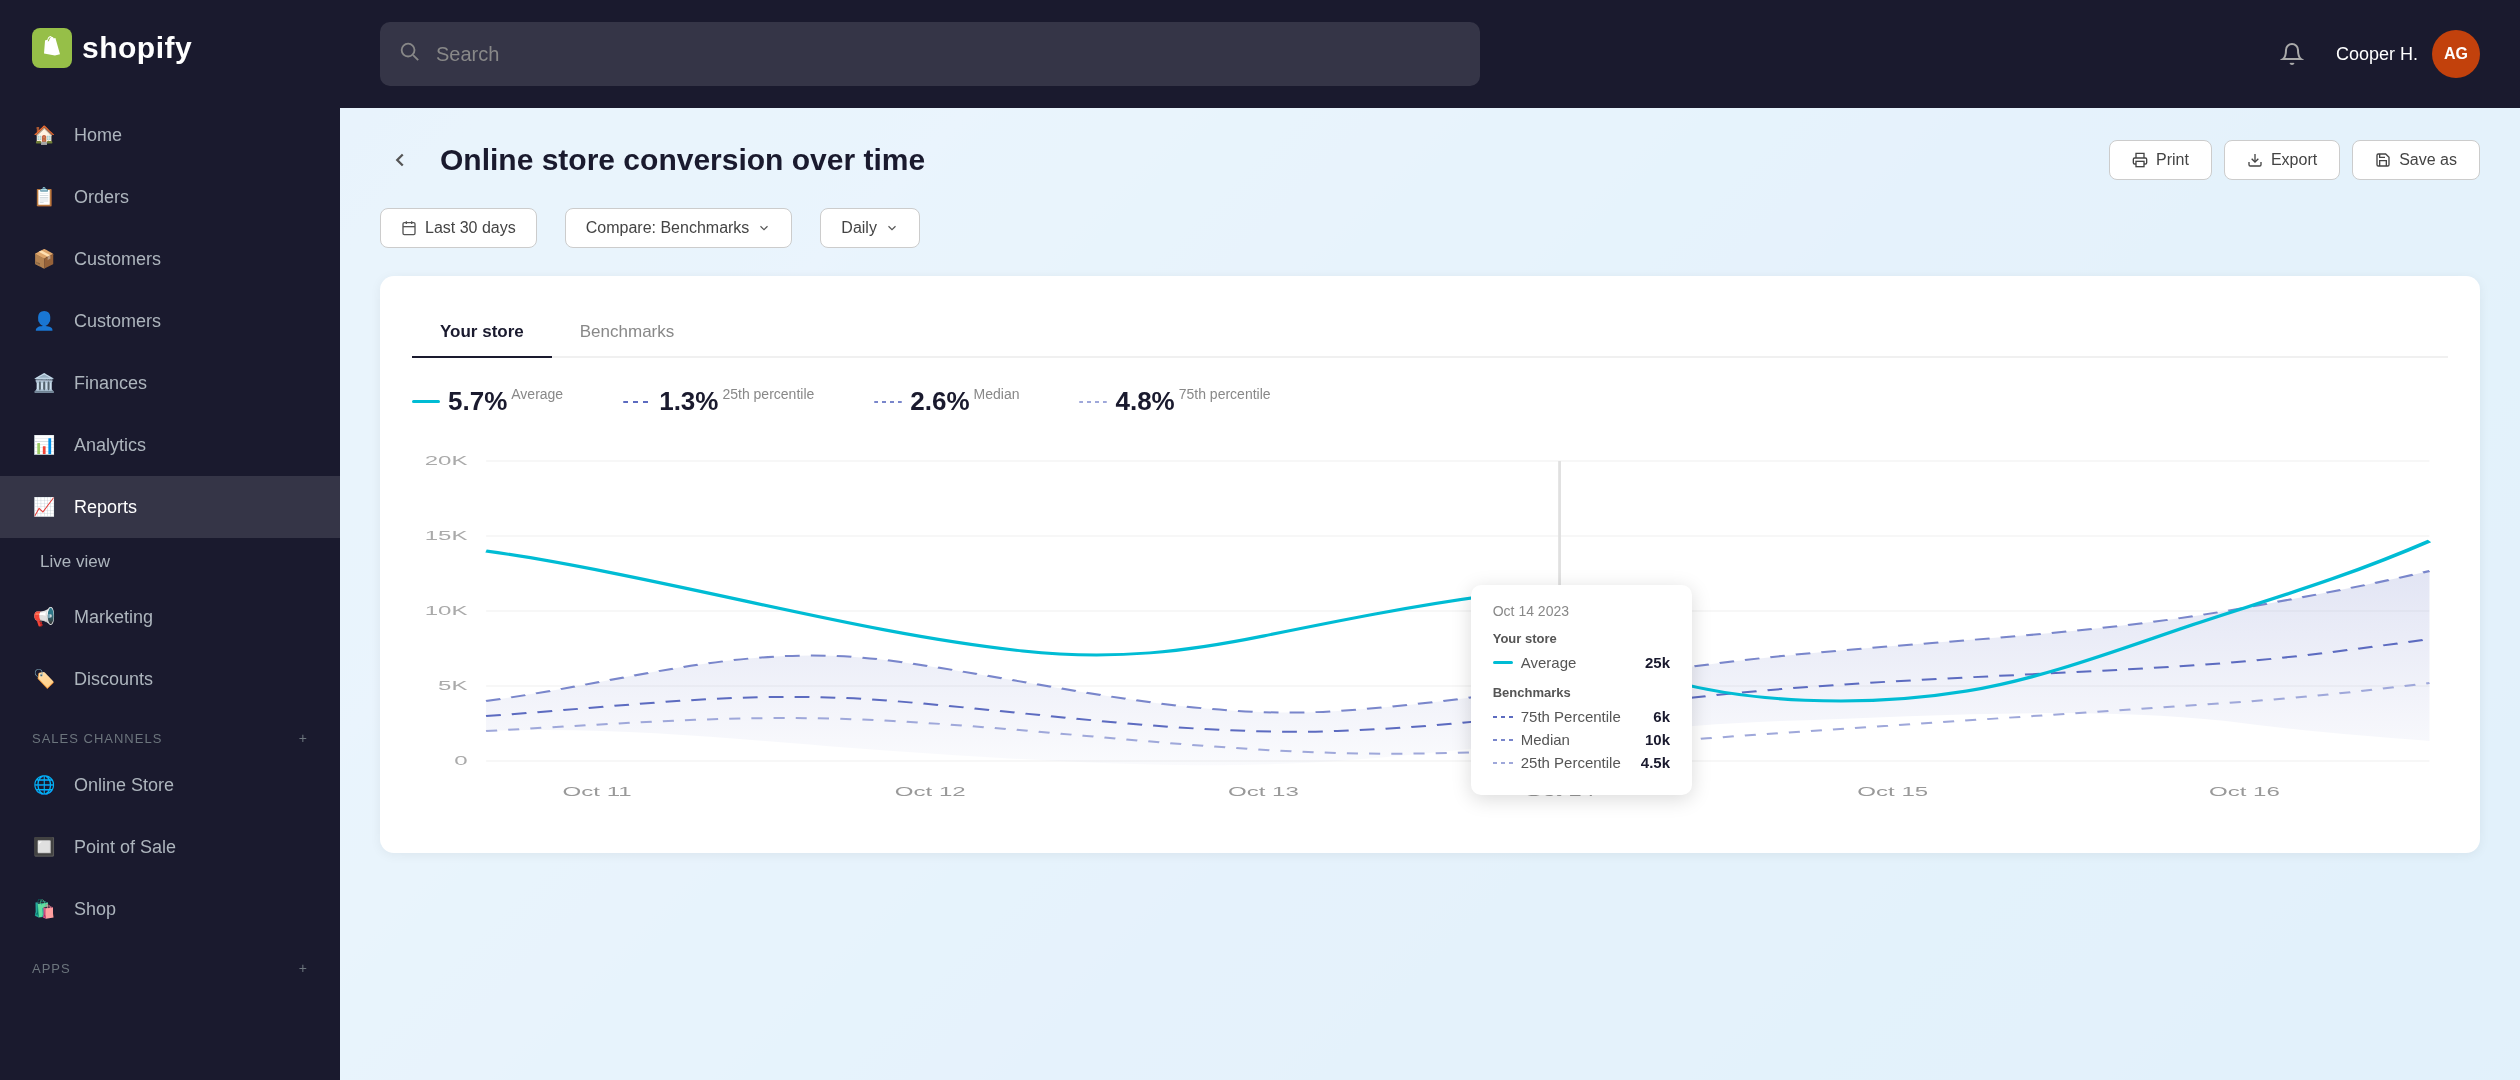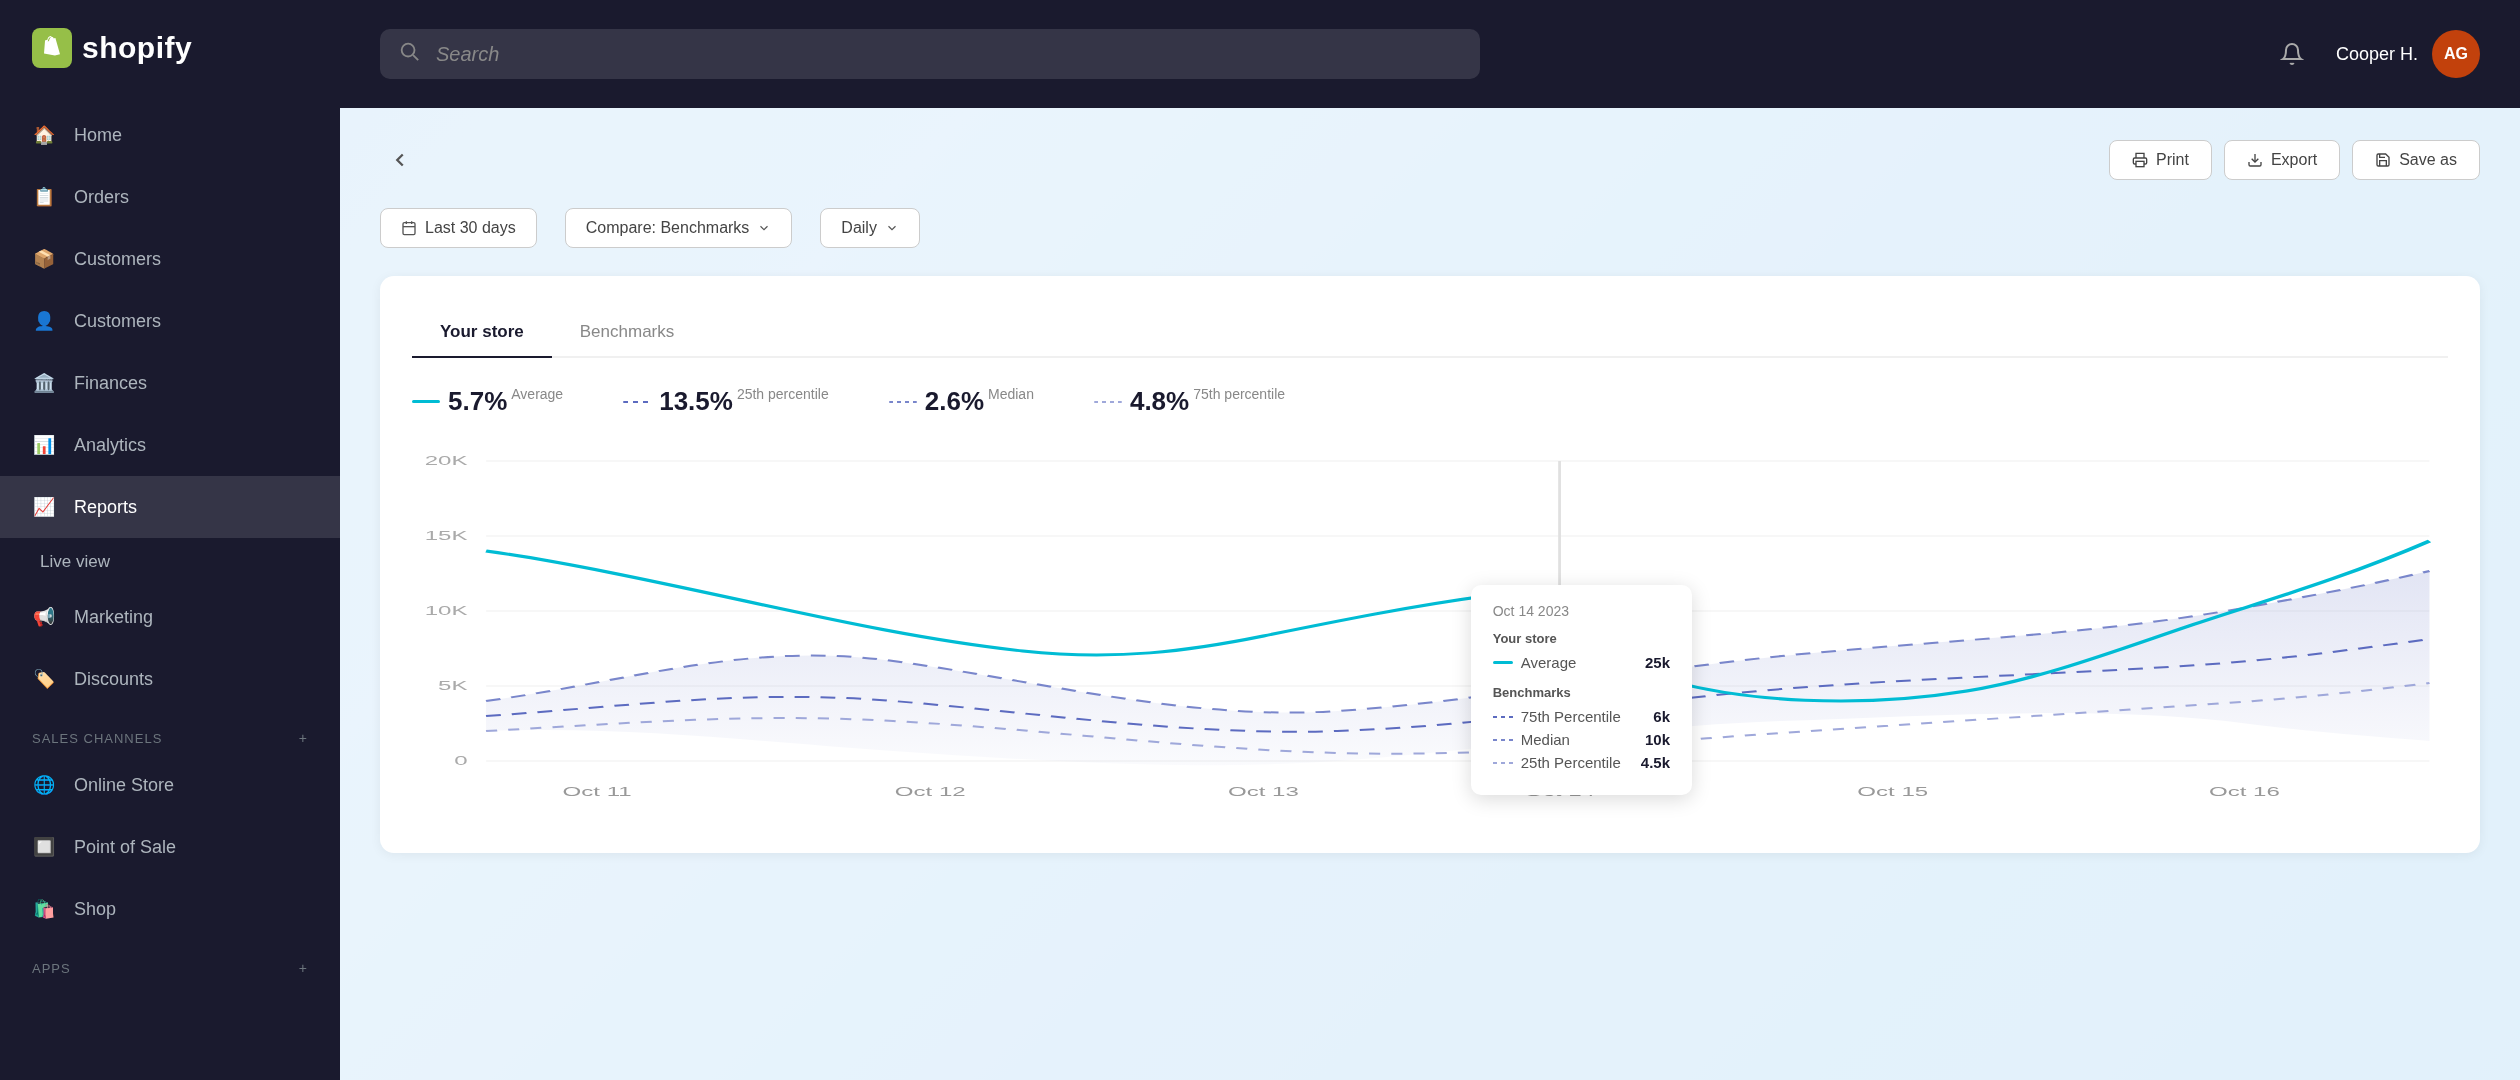--- a/index.html
+++ b/index.html
@@ -134,29 +134,28 @@
     }
 
     .search-container {
       flex: 1;
       max-width: 1100px;
       position: relative;
     }
 
     .search-input {
       width: 100%;
-      height: 50px;
+      height: 64px;
       background: rgba(255,255,255,0.12);
       border: none;
       border-radius: 10px;
       padding: 0 16px 0 56px;
       color: #ccc;
       font-size: 20px;
       outline: none;
-      font-style: italic;
     }
 
     .search-input::placeholder {
       color: #888;
     }
 
     .search-icon-wrap {
       position: absolute;
       left: 18px;
       top: 50%;
@@ -564,20 +563,21 @@
 
   <div class="report-page">
 
     <div class="report-header">
       <div class="report-title-row">
         <button class="back-btn">
           <svg width="22" height="22" fill="none" stroke="#555" stroke-width="2.5" viewBox="0 0 24 24">
             <polyline points="15 18 9 12 15 6"></polyline>
           </svg>
         </button>
+        <h1 class="report-title">Online store conversion over time</h1>
       </div>
       <div class="report-actions">
         <button class="action-btn">
           <svg width="16" height="16" fill="none" stroke="currentColor" stroke-width="2" viewBox="0 0 24 24">
             <polyline points="6 9 6 2 18 2 18 9"></polyline>
             <path d="M6 18H4a2 2 0 0 1-2-2v-5a2 2 0 0 1 2-2h16a2 2 0 0 1 2 2v5a2 2 0 0 1-2 2h-2"></path>
             <rect x="6" y="14" width="12" height="8"></rect>
           </svg>
           <span>Print</span>
         </button>
@@ -639,21 +639,21 @@
         <div class="metric-item">
           <div class="metric-value">
             <div class="metric-line solid"></div>
             <span>5.7%</span>
           </div>
           <div class="metric-label">Average</div>
         </div>
         <div class="metric-item">
           <div class="metric-value">
             <div class="metric-line dashed-dark"></div>
-            <span>13.5%</span>
+            <span>1.3%</span>
           </div>
           <div class="metric-label">25th percentile</div>
         </div>
         <div class="metric-item">
           <div class="metric-value">
             <div class="metric-line dashed-medium"></div>
             <span>2.6%</span>
           </div>
           <div class="metric-label">Median</div>
         </div>

